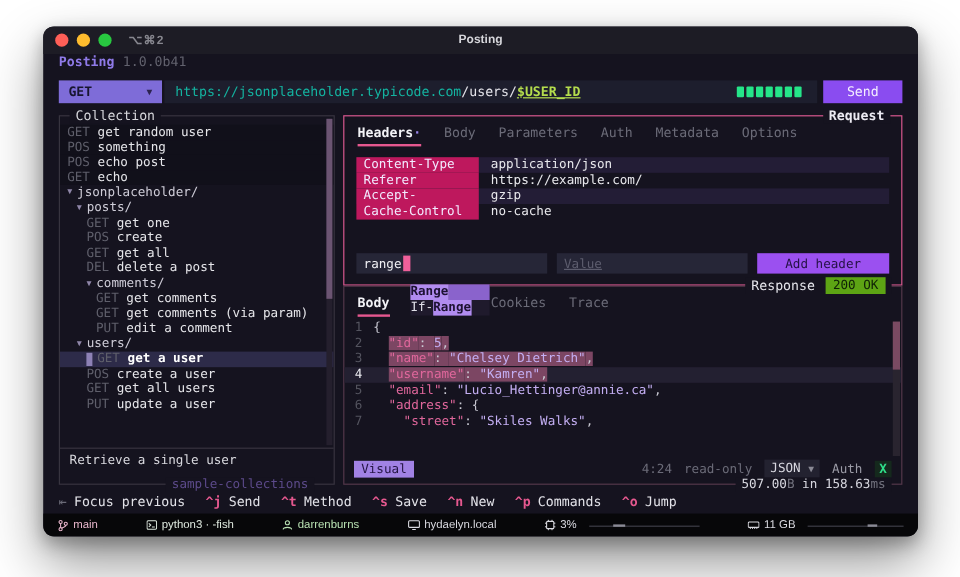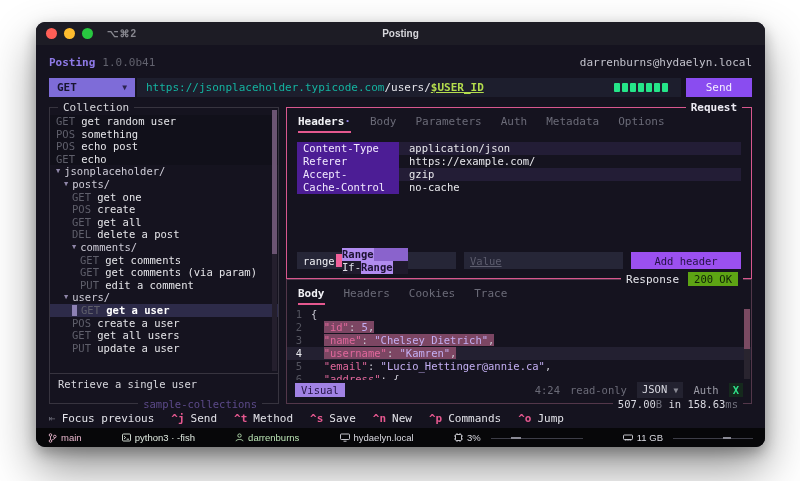--- a/index.html
+++ b/index.html
@@ -14,21 +14,21 @@
     padding:0 10px; position:relative; flex:0 0 auto;
     font-family:"Liberation Sans", sans-serif; }
   .lights { display:flex; gap:7px; }
   .light { width:11px; height:11px; border-radius:50%; }
   .l-red{background:#ff5f57;} .l-yellow{background:#febc2e;} .l-green{background:#28c840;}
   .tb-shortcut { margin-left:14px; color:#87878f; font-size:10px; font-weight:bold; letter-spacing:1px; }
   .tb-title { position:absolute; left:0; right:0; text-align:center; color:#d6d6db;
     font-size:10px; font-weight:bold; pointer-events:none; }
   
   .content { flex:1; display:flex; flex-direction:column; padding:0 13px; min-height:0; }
-  .app-header { margin-top:11px; display:flex; justify-content:space-between; font-size:11px; }
+  .app-header { display:flex; justify-content:space-between; font-size:11px; }
   .app-name { color:#8f7ae8; font-weight:bold; }
   .app-version { color:#62626e; margin-left:7px; }
   .user-host { color:#c2c2cb; }
   
   .url-row { margin-top:9px; height:19px; display:flex; font-size:11px; }
   .method-select { width:86px; background:#7e6cd8; color:#181530; font-weight:bold;
     display:flex; align-items:center; justify-content:space-between; padding:0 8px; cursor:pointer; }
   .method-caret { font-size:8px; color:#2c2350; }
   .url-input { flex:1; margin-left:2px; background:#1d1e2d; display:flex; align-items:center;
     padding:0 9px; white-space:pre; }
@@ -59,30 +59,30 @@
   .trow .flabel { color:#cfcdd8; }
   .trow.sel { background:#2d2b49; }
   .trow.sel .rlabel { color:#ffffff; font-weight:bold; }
   .trow.sel .selbar { display:inline-block; width:5px; height:11px; background:#8d81b5; margin-right:4px; }
   .side-scroll { position:absolute; right:1px; top:2px; bottom:2px; width:5px; background:#241f2d; }
   .side-scroll .thumb { width:100%; height:55%; background:#6b5472; }
   .side-desc { border-top:1px solid #37343f; height:30px; padding:4px 8px 0; color:#d8d8de;
     font-size:10.5px; flex:0 0 auto; }
   
   .right-col { flex:1; display:flex; flex-direction:column; position:relative; min-width:0; }
-  .req-panel { border:1px solid #d8578e; position:relative; height:172px; flex:0 0 auto; }
+  .req-panel { border:1px solid #d8578e; position:relative; height:142px; flex:0 0 auto; }
   .req-panel .panel-label { right:9px; left:auto; color:#eceaf2; font-weight:bold; }
   .tabs { display:flex; gap:19px; padding:7px 11px 0; font-size:11px; }
   .tab { color:#6b6b78; padding-bottom:3px; border-bottom:2px solid transparent; cursor:pointer; }
   .tab.active { color:#f2f2f6; font-weight:bold; border-bottom-color:#e5588f; }
   .tab .mod-dot { color:#9a86ec; font-weight:bold; }
   .hdr-table { margin:9px 10px 0; font-size:10.5px; }
   .hrow { display:flex; height:13px; line-height:13px; }
   .hrow.alt { background:#231d36; }
-  .hkey { width:102px; background:#4c1d95; color:#f2eaff; padding:0 6px; flex:0 0 auto; }
+  .hkey { width:102px; background:#be185d; color:#f2eaff; padding:0 6px; flex:0 0 auto; }
   .hval { padding-left:10px; color:#e8e8ec; white-space:pre; }
   .input-row { position:absolute; left:10px; right:10px; bottom:9px; display:flex; gap:8px; height:17px; font-size:10.5px; }
   .tfield { flex:1; background:#262637; display:flex; align-items:center; padding:0 6px; }
   .tfield .tval { color:#f0f0f4; }
   .tfield .cursor { width:6px; height:13px; background:#f0609a; margin-left:1px; }
   .tfield .placeholder { color:#5d5d6e;text-decoration:underline; }
   .add-btn { width:110px; background:#9b50f0; color:#241145; display:flex; align-items:center;
     justify-content:center; cursor:pointer; flex:0 0 auto; }
   
   .autocomplete { position:absolute; left:56px; top:141px; width:66px; z-index:10; font-size:10.5px; }
@@ -151,21 +151,20 @@
     <span class="tb-shortcut">⌥⌘2</span>
     <span class="tb-title">Posting</span>
   </div>
 
   <div class="content">
 
     <div class="app-header">
       <div>
         <span class="app-name">Posting</span><span class="app-version">1.0.0b41</span>
       </div>
-      <span class="user-host">darrenburns@hydaelyn.local</span>
     </div>
 
     <div class="url-row">
       <div class="method-select">
         <span>GET</span>
         <span class="method-caret">▼</span>
       </div>
       <div class="url-input">
         <span class="u-host">https://jsonplaceholder.typicode.com</span><span class="u-path">/users/</span><span class="u-var">$USER_ID</span>
         <span class="url-spacer"></span>

